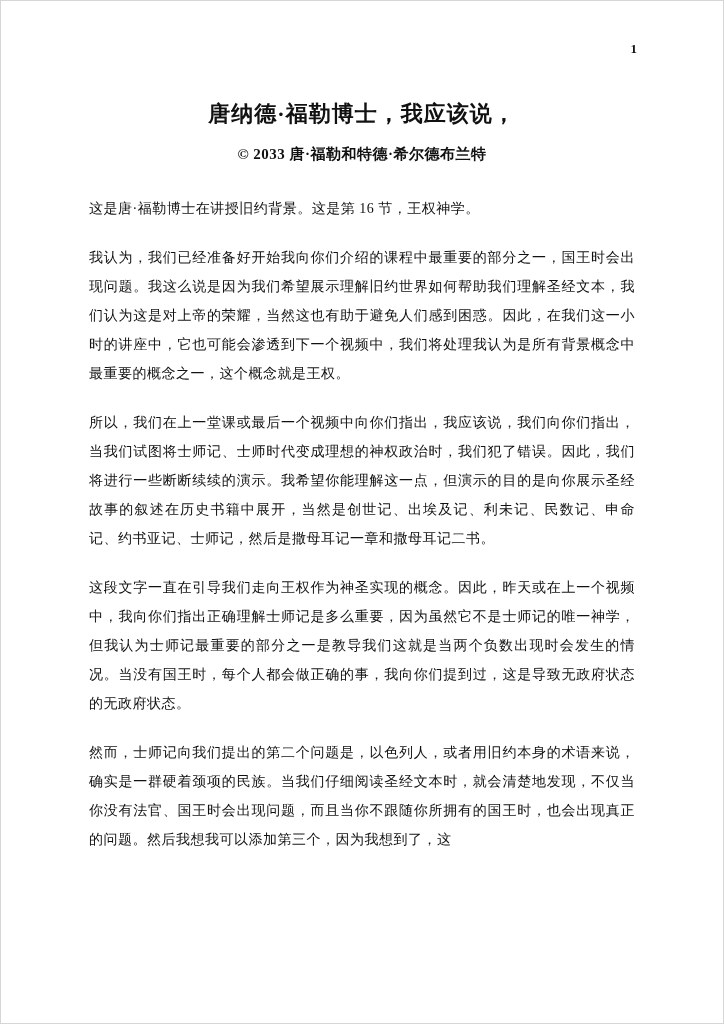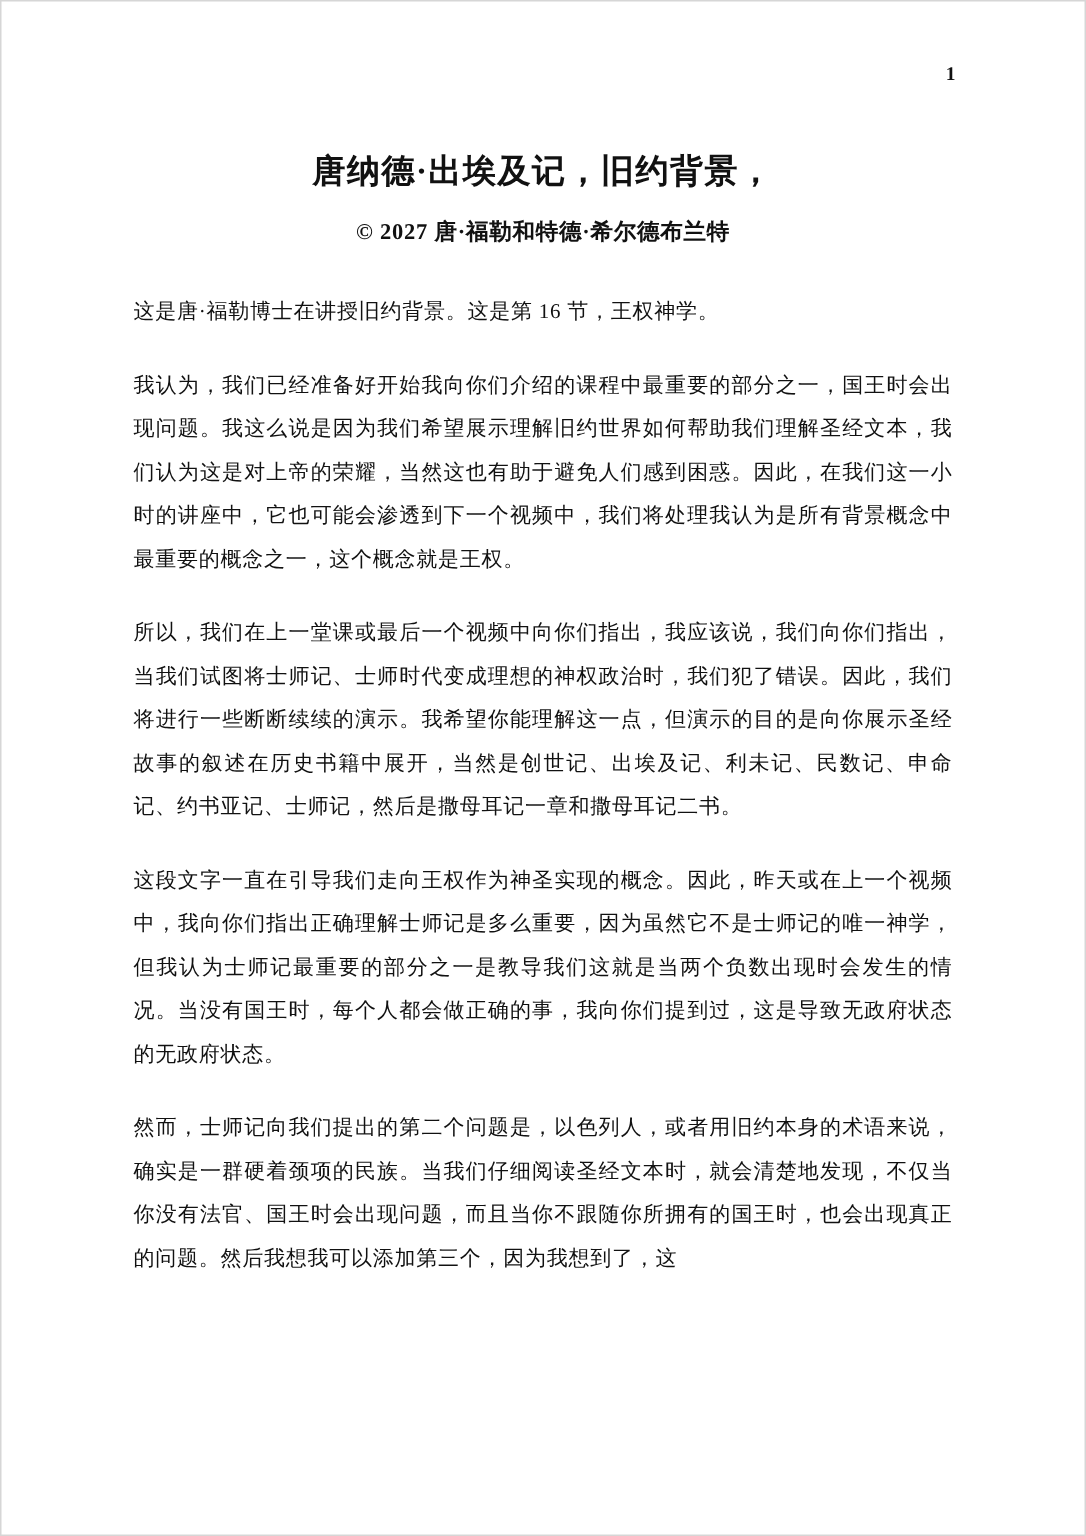--- a/index.html
+++ b/index.html
@@ -64,24 +64,24 @@
   }
 </style>
 </head>
 <body>
 
 <div class="page">
 
   <div class="page-number">1</div>
 
   <h1 class="doc-title">
-    <span class="title-line">唐纳德·出埃及记，旧约背景，</span>
+    <span class="title-line">唐纳德·福勒博士，我应该说，</span>
   </h1>
 
-  <div class="copyright-line">© 2027 唐·福勒和特德·希尔德布兰特</div>
+  <div class="copyright-line">© 2033 唐·福勒和特德·希尔德布兰特</div>
 
   <div class="doc-body">
     <p>这是唐·福勒博士在讲授旧约背景。这是第 16 节，王权神学。</p>
     <p>我认为，我们已经准备好开始我向你们介绍的课程中最重要的部分之一，国王时会出现问题。我这么说是因为我们希望展示理解旧约世界如何帮助我们理解圣经文本，我们认为这是对上帝的荣耀，当然这也有助于避免人们感到困惑。因此，在我们这一小时的讲座中，它也可能会渗透到下一个视频中，我们将处理我认为是所有背景概念中最重要的概念之一，这个概念就是王权。</p>
     <p>所以，我们在上一堂课或最后一个视频中向你们指出，我应该说，我们向你们指出，当我们试图将士师记、士师时代变成理想的神权政治时，我们犯了错误。因此，我们将进行一些断断续续的演示。我希望你能理解这一点，但演示的目的是向你展示圣经故事的叙述在历史书籍中展开，当然是创世记、出埃及记、利未记、民数记、申命记、约书亚记、士师记，然后是撒母耳记一章和撒母耳记二书。</p>
     <p>这段文字一直在引导我们走向王权作为神圣实现的概念。因此，昨天或在上一个视频中，我向你们指出正确理解士师记是多么重要，因为虽然它不是士师记的唯一神学，但我认为士师记最重要的部分之一是教导我们这就是当两个负数出现时会发生的情况。当没有国王时，每个人都会做正确的事，我向你们提到过，这是导致无政府状态的无政府状态。</p>
     <p>然而，士师记向我们提出的第二个问题是，以色列人，或者用旧约本身的术语来说，确实是一群硬着颈项的民族。当我们仔细阅读圣经文本时，就会清楚地发现，不仅当你没有法官、国王时会出现问题，而且当你不跟随你所拥有的国王时，也会出现真正的问题。然后我想我可以添加第三个，因为我想到了，这</p>
   </div>
 
 </div>

